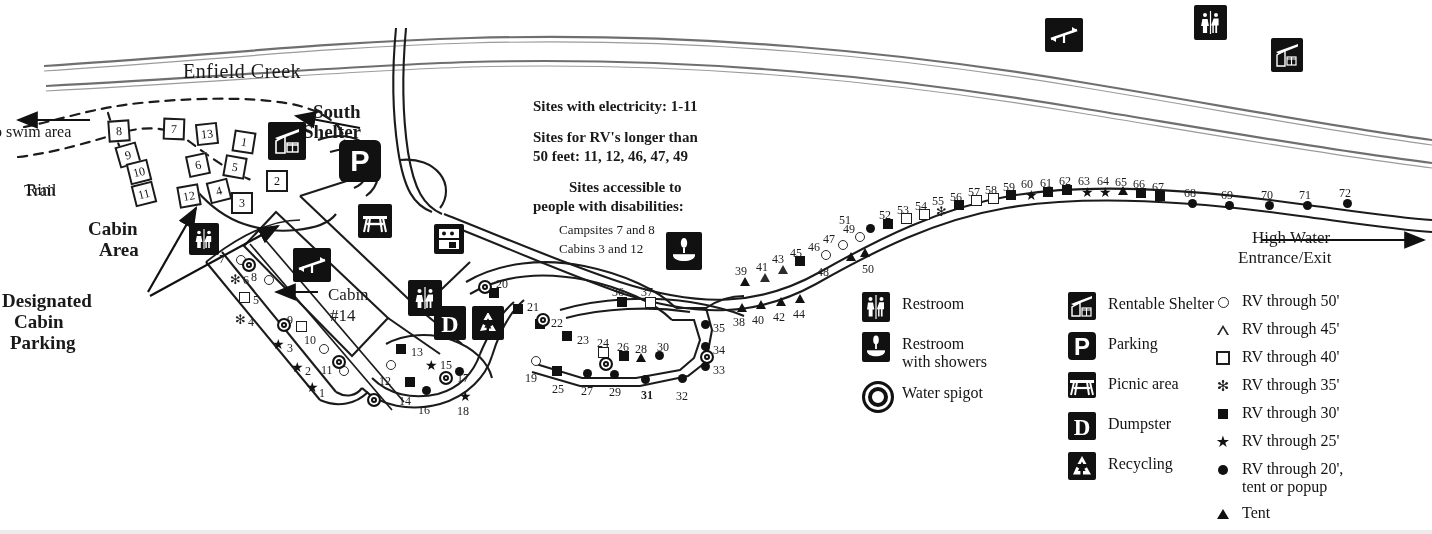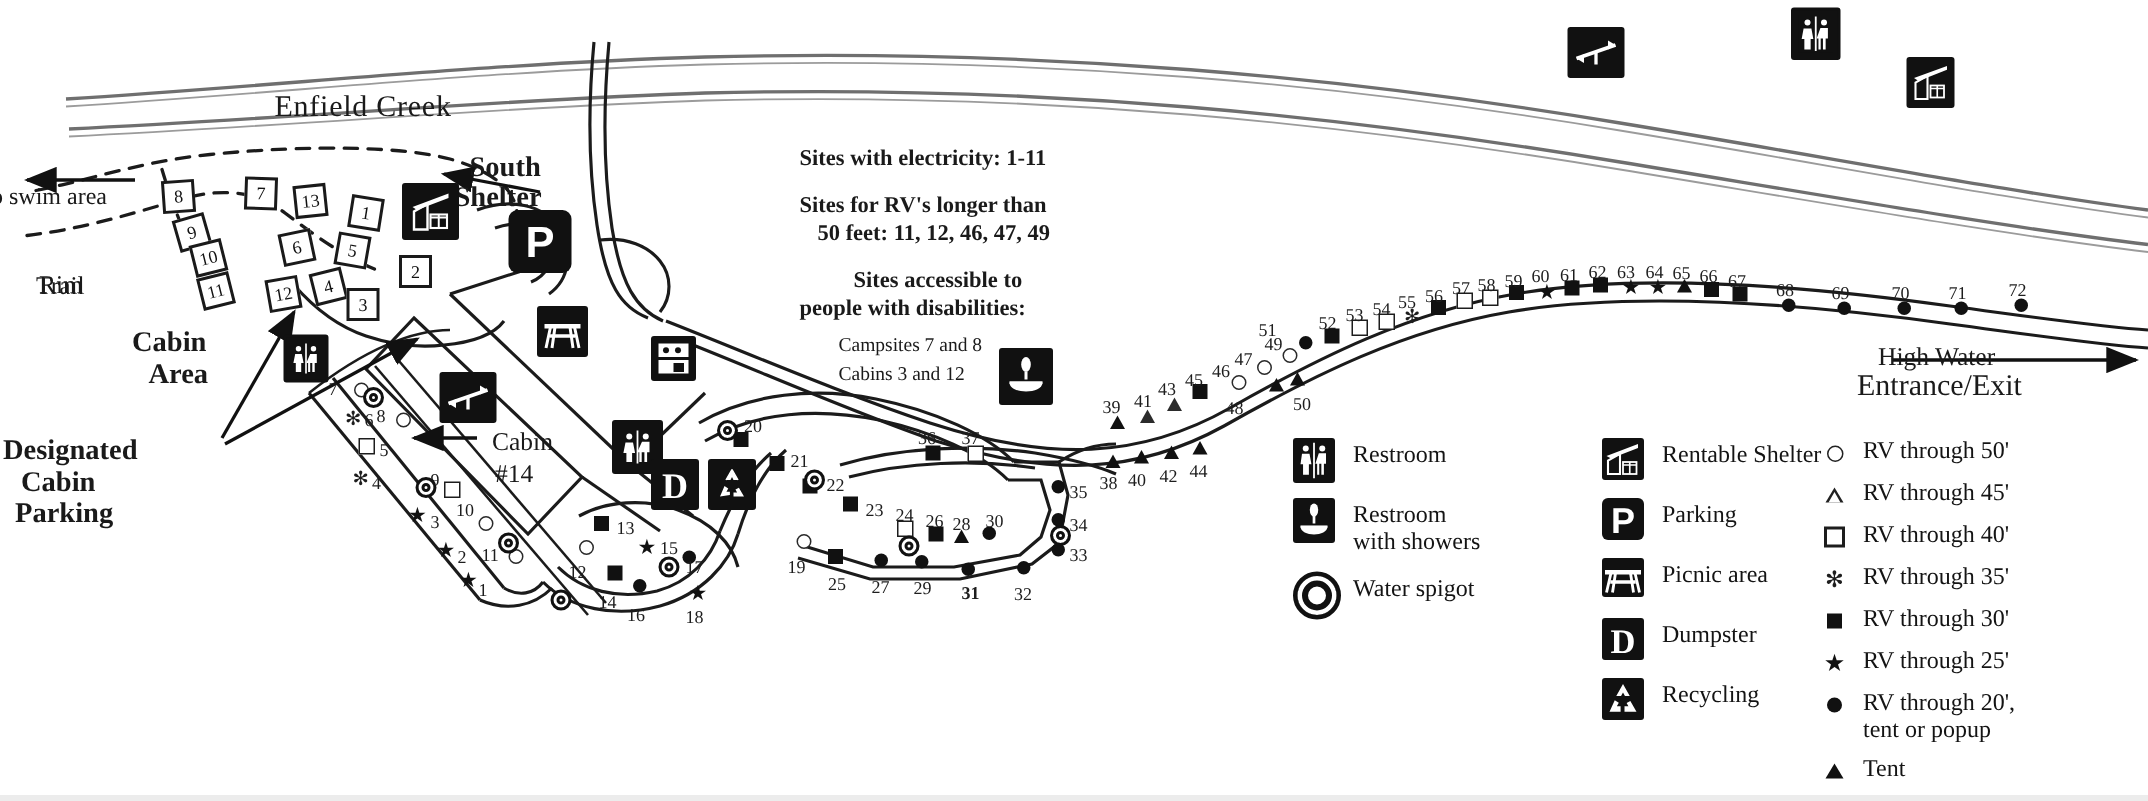--- a/index.html
+++ b/index.html
@@ -155,26 +155,26 @@
   <div class="lbl place" style="left:88px;top:218px;">Cabin</div>
   <div class="lbl place" style="left:99px;top:239px;">Area</div>
   <div class="lbl place" style="left:2px;top:290px;">Designated</div>
   <div class="lbl place" style="left:14px;top:311px;">Cabin</div>
   <div class="lbl place" style="left:10px;top:332px;">Parking</div>
   <div class="lbl place" style="left:313px;top:101px;">South</div>
   <div class="lbl place" style="left:303px;top:121px;">Shelter</div>
   <div class="lbl place-sm" style="left:328px;top:285px;font-size:17px;">Cabin</div>
   <div class="lbl place-sm" style="left:330px;top:306px;font-size:17px;">#14</div>
   <div class="lbl place-sm" style="left:1252px;top:228px;font-size:17px;">High Water</div>
-  <div class="lbl place-sm" style="left:1238px;top:248px;font-size:20px;">Entrance/Exit</div>
+  <div class="lbl place-sm" style="left:1238px;top:248px;font-size:17px;">Entrance/Exit</div>
 
   <div>
     <div class="lbl hdr" style="left:533px;top:97px;">Sites with electricity: 1-11</div>
     <div class="lbl hdr" style="left:533px;top:128px;">Sites for RV's longer than</div>
-    <div class="lbl hdr" style="left:533px;top:147px;margin-left:12px;">50 feet: 11, 12, 46, 47, 49</div>
+    <div class="lbl hdr" style="left:533px;top:147px;">50 feet: 11, 12, 46, 47, 49</div>
     <div class="lbl hdr" style="left:533px;top:178px;margin-left:36px;">Sites accessible to</div>
     <div class="lbl hdr" style="left:533px;top:197px;">people with disabilities:</div>
     <div class="lbl hdr-sub" style="left:559px;top:220px;">Campsites 7 and 8</div>
     <div class="lbl hdr-sub" style="left:559px;top:239px;">Cabins 3 and 12</div>
   </div>
 
   <div class="ico" style="left:268px;top:122px;width:38px;height:38px;">
     <svg width="30" height="30" viewBox="0 0 30 30">
       <path d="M3 12 L27 3 L27 6 L6 14 Z" fill="#fff"></path>
       <path d="M4 27 L4 15 L13 10 L13 27 Z" fill="none" stroke="#fff" stroke-width="1.6"></path>

